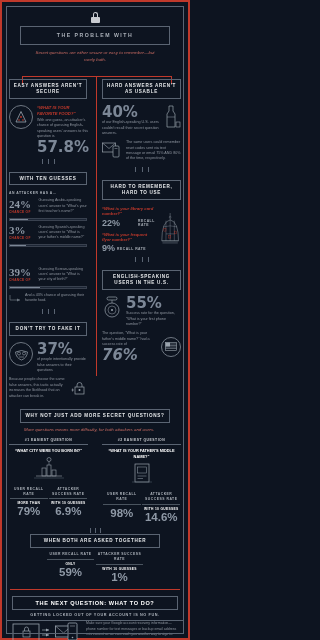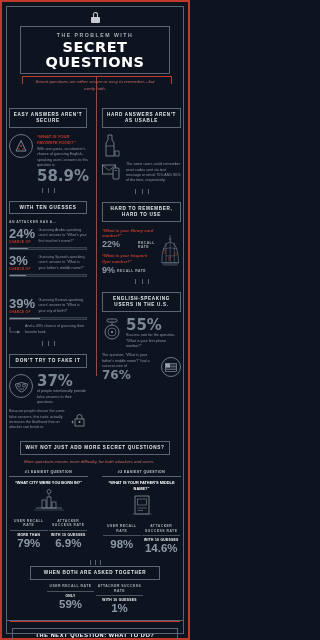--- a/index.html
+++ b/index.html
@@ -70,34 +70,34 @@
   }
   .tick span{position:absolute;top:0;width:1px;height:5px;background:#5a6472;}
   
   .row{display:flex;align-items:flex-start;gap:4px;margin-bottom:4px;}
   .q{color:#c0392b;font-size:4.2px;font-weight:bold;font-style:italic;margin-bottom:2px;line-height:1.3;}
   .body-txt{color:#8d949e;font-size:3.7px;line-height:1.45;}
   .bignum{
     color:#7c8796;font-size:15px;font-weight:bold;line-height:1;
     font-family:"DejaVu Sans",sans-serif;
   }
-  .bignum.md{font-size:12px;}
+  .bignum.md{font-size:15px;font-style:italic;}
   .midnum{color:#8f99a6;font-size:9px;font-weight:bold;line-height:1;}
   .label-sm{color:#aab0b8;font-size:3.4px;font-weight:bold;letter-spacing:0.5px;}
   
   .circ{
     width:22px;height:22px;border:1px solid #6d7681;border-radius:50%;
     display:flex;align-items:center;justify-content:center;flex:0 0 auto;
   }
   .circ svg{display:block;}
   
   .bar{height:3px;background:#1d2635;border:1px solid #39414f;margin:2px 0 1px;position:relative;box-sizing:border-box;}
   .bar i{position:absolute;left:0;top:0;bottom:0;background:#7c8796;display:block;}
   .statline{display:flex;align-items:center;gap:3px;margin-bottom:3px;}
-  .pct{color:#8f99a6;font-size:13px;font-weight:bold;line-height:1;}
+  .pct{color:#8f99a6;font-size:11px;font-weight:bold;line-height:1;font-family:Liberation Serif, serif;}
   .pct-lab{color:#c0392b;font-size:3.2px;font-weight:bold;letter-spacing:0.3px;}
   
   .cmp{display:flex;justify-content:space-around;text-align:center;margin-top:4px;}
   .cmp-col{width:48%;}
   .cmp-head{color:#aab0b8;font-size:3.4px;font-weight:bold;letter-spacing:0.5px;line-height:1.4;padding-bottom:2px;border-bottom:1px solid #4a545f;}
   .cmp-sub{font-size:3.3px;font-weight:bold;color:#ffffff;margin:2px 0 0;letter-spacing:0.3px;}
   .cmp-val{color:#8f99a6;font-size:11.5px;font-weight:bold;line-height:1.1;}
   .divider{height:1px;background:#c0392b;margin:6px 8px;}
   
   .footer-box{
@@ -115,21 +115,20 @@
 <div class="poster">
   <div class="inner-frame"></div>
 
   <div class="header">
     <div class="lock-glyph">
       <div class="shackle"></div>
         <div class="body"></div>
     </div>
     <div class="title-box">
       <div class="t-small">THE PROBLEM WITH</div>
-      <div class="t-big">SECRET QUESTIONS</div>
     </div>
     <div class="subtitle">Secret questions are either secure or easy to remember—but rarely both.</div>
   </div>
 
   <div class="red-line" style="left:20px;top:74px;width:150px;height:1px;"></div>
   <div class="red-line" style="left:20px;top:74px;width:1px;height:8px;"></div>
   <div class="red-line" style="left:169px;top:74px;width:1px;height:8px;"></div>
   <div class="red-line" style="left:94px;top:74px;width:1px;height:300px;"></div>
 
   <div class="cols">
@@ -143,21 +142,21 @@
           <svg width="14" height="14" viewBox="0 0 14 14">
             <polygon points="7,1.5 12,12 2,12" fill="none" stroke="#9aa3ad" stroke-width="0.8"></polygon>
             <circle cx="7" cy="7" r="0.9" fill="#c0392b"></circle>
             <circle cx="5" cy="10" r="0.8" fill="#c0392b"></circle>
             <circle cx="9" cy="10" r="0.8" fill="#c0392b"></circle>
           </svg>
         </div>
         <div style="flex:1;">
           <div class="q">“WHAT IS YOUR FAVORITE FOOD?”</div>
           <div class="body-txt">With one guess, an attacker's chance of guessing English-speaking users' answers to this question is</div>
-          <div class="bignum">58.9%</div>
+          <div class="bignum">57.8%</div>
         </div>
       </div>
 
       <div class="tick">
         <span style="left:42%"></span>
           <span style="left:50%"></span>
           <span style="left:58%"></span>
       </div>
       <div class="sec-head">WITH TEN GUESSES</div>
       <div class="label-sm" style="margin-bottom:3px;">AN ATTACKER HAS A…</div>
@@ -239,20 +238,24 @@
           <path d="M0.5,10 L3,10 M1.5,8.5 L1.5,11.5" stroke="#9aa3ad" stroke-width="0.6"></path>
         </svg>
       </div>
     </div>
 
     <div class="col">
 
       <div class="sec-head">HARD ANSWERS AREN'T AS USABLE</div>
 
       <div class="row">
+        <div style="flex:1;">
+          <div class="bignum">40%</div>
+          <div class="body-txt">of our English-speaking U.S. users couldn't recall their secret question answers.</div>
+        </div>
         <svg width="18" height="24" viewBox="0 0 18 24">
           <path d="M6,1 L10,1 L10,6 L12,9 L12,22 L4,22 L4,9 L6,6 Z" fill="none" stroke="#9aa3ad" stroke-width="0.7"></path>
           <path d="M4,12 L12,12" stroke="#9aa3ad" stroke-width="0.5"></path>
           <rect x="13" y="17" width="4" height="5" fill="none" stroke="#9aa3ad" stroke-width="0.6"></rect>
         </svg>
       </div>
 
       <div class="row" style="margin-top:3px;">
         <svg width="20" height="18" viewBox="0 0 20 18">
           <rect x="0.5" y="3" width="13" height="9" fill="none" stroke="#9aa3ad" stroke-width="0.7"></rect>

